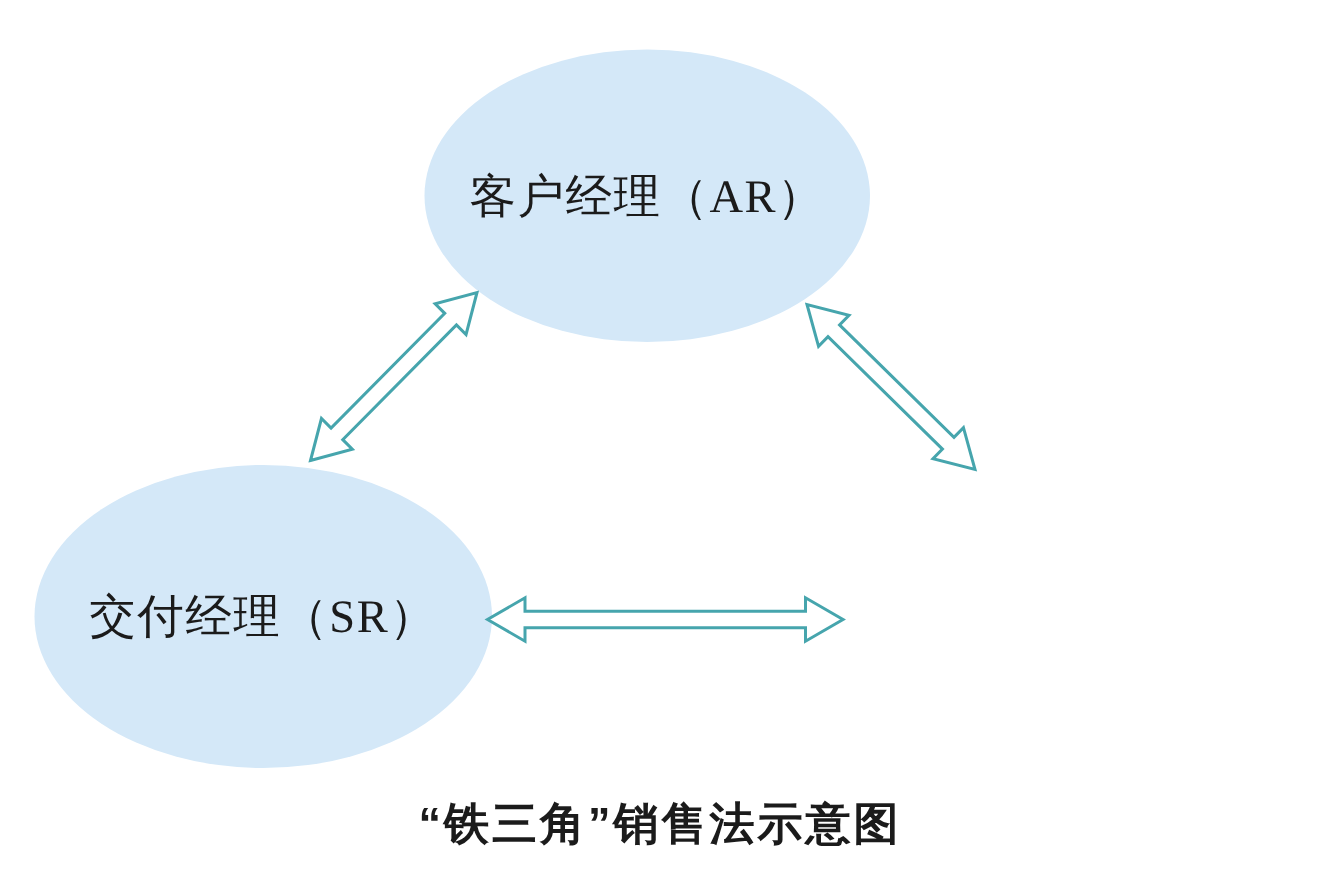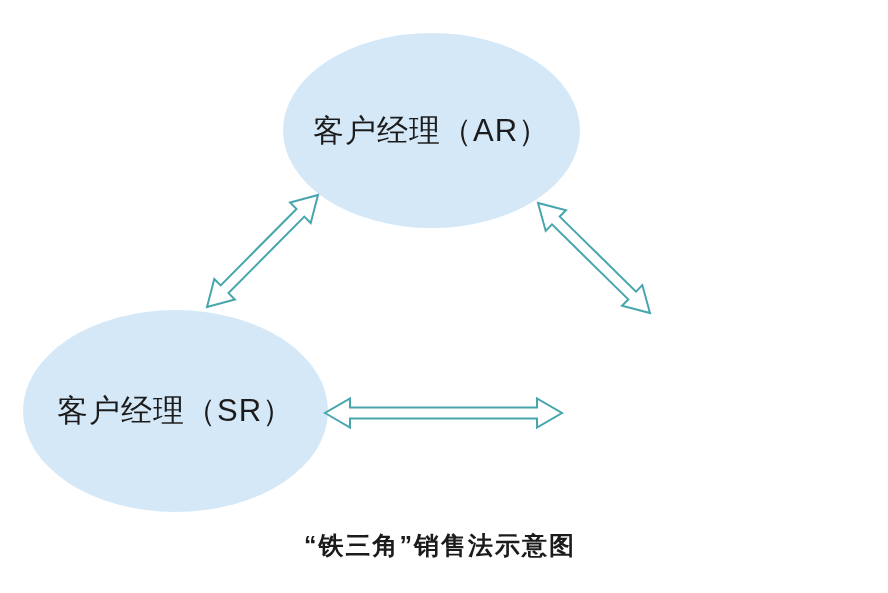--- a/index.html
+++ b/index.html
@@ -20,21 +20,21 @@
     border-radius: 50%;
     background: var(--node-fill, #d4e8f8);
     display: flex;
     align-items: center;
     justify-content: center;
   }
   .ellipse-top   { left: 283px; top: 33px;  width: 297px; height: 195px; }
   .ellipse-left  { left: 23px;  top: 310px; width: 305px; height: 202px; }
   .ellipse-right { left: 558px; top: 308px; width: 310px; height: 204px; }
   .node-label {
-    font-family: Liberation Sans, sans-serif;
+    font-family: Liberation Serif, serif;
     font-size: 31px;
     color: var(--text, #1b1b1b);
     letter-spacing: 1px;
     white-space: nowrap;
   }
   .arrows {
     position: absolute;
     left: 0;
     top: 0;
     pointer-events: none;
@@ -46,36 +46,36 @@
     stroke-linejoin: miter;
   }
   .caption {
     position: absolute;
     left: 0;
     top: 529px;
     width: 880px;
     text-align: center;
     font-family: "Liberation Sans", "DejaVu Sans", sans-serif;
     font-weight: bold;
-    font-size: 25px;
+    font-size: 30px;
     letter-spacing: 2px;
     color: var(--text, #1b1b1b);
   }
 </style>
 </head>
 <body>
 
 <div class="canvas">
 
   <div class="ellipse ellipse-top">
     <span class="node-label">客户经理（AR）</span>
   </div>
 
   <div class="ellipse ellipse-left">
-    <span class="node-label">客户经理（SR）</span>
+    <span class="node-label">交付经理（SR）</span>
   </div>
 
 
   <svg class="arrows" width="888" height="593" viewBox="0 0 888 593">
     <polygon class="double-arrow" points="207,307 234.9,299.5 228.5,293.1 304.3,216.6 310.7,223 318,195 290.1,202.5 296.5,208.9 220.7,285.4 214.3,279"></polygon>
     <polygon class="double-arrow" points="538,203 545.7,230.9 552,224.4 628.3,299.4 622,305.8 650,313 642.3,285.1 636,291.6 559.7,216.6 566,210.2"></polygon>
     <polygon class="double-arrow" points="325,413 350,427.5 350,418.5 537,418.5 537,427.5 562,413 537,398.5 537,407.5 350,407.5 350,398.5"></polygon>
   </svg>
 
   <div class="caption">“铁三角”销售法示意图</div>

